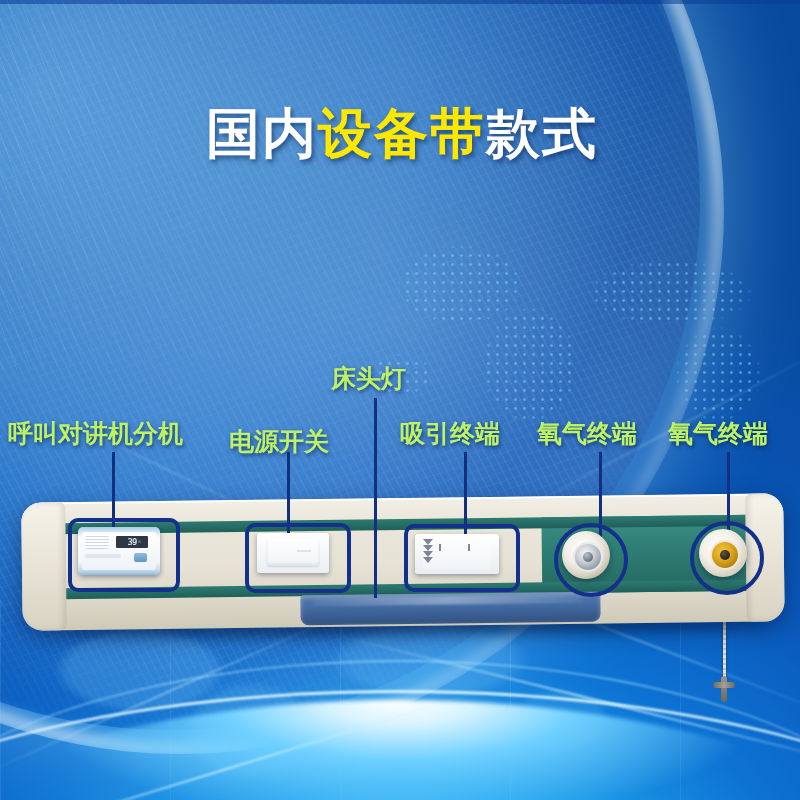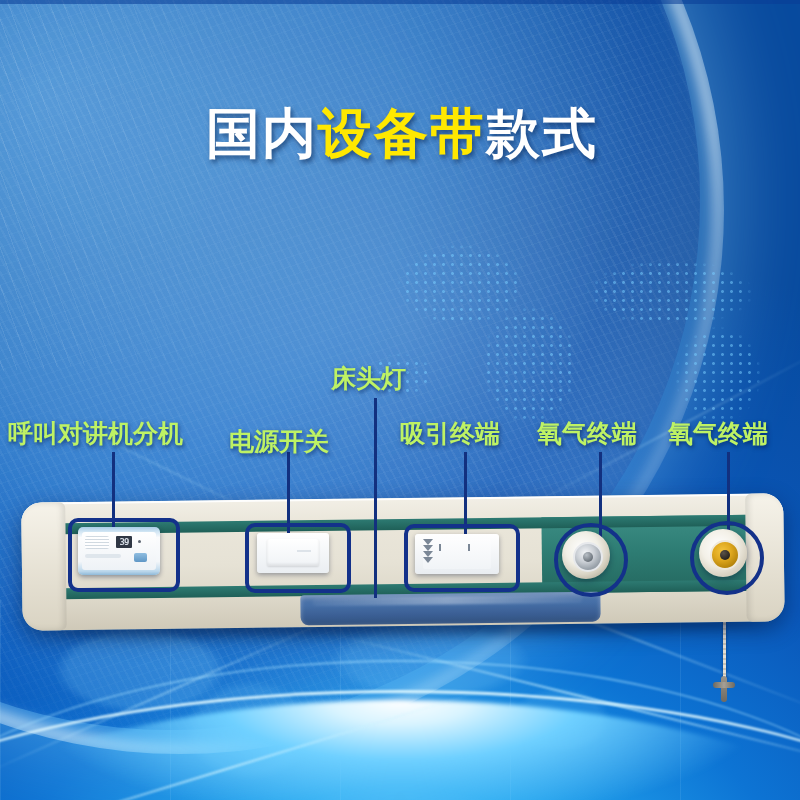--- a/index.html
+++ b/index.html
@@ -128,21 +128,21 @@
     background:rgba(3,25,70,.45);filter:blur(6px);}
 
   
   .intercom{position:absolute;left:78px;top:527px;width:82px;height:48px;border-radius:5px;
     background:linear-gradient(180deg,#a8cde8 0%,#cfe4f3 9%,#fbfcfd 22%,#f3f6f9 72%,#bcd8ec 92%,#8fb9d8 100%);
     box-shadow:0 2px 5px rgba(0,15,50,.4);z-index:6;}
   .ic-face{position:absolute;left:4px;top:5px;width:74px;height:38px;border-radius:3px;
     background:linear-gradient(180deg,#ffffff,#eef2f6);}
   .ic-grille{position:absolute;left:7px;top:9px;width:24px;height:13px;border-radius:2px;
     background:repeating-linear-gradient(0deg,#c9d3dc 0 1px,#ffffff 1px 3px);opacity:.85;}
-  .ic-screen{position:absolute;left:38px;top:9px;width:16px;height:12px;border-radius:1px;
+  .ic-screen{position:absolute;left:38px;top:9px;width:32px;height:12px;border-radius:1px;
     background:#2f3744;color:#d6dde6;font-size:9px;font-weight:bold;line-height:12px;text-align:center;
     font-family:"DejaVu Sans Mono",monospace;letter-spacing:-1px;}
   .ic-dot{position:absolute;left:60px;top:13px;width:3px;height:3px;border-radius:50%;background:#5d6672;}
   .ic-bar{position:absolute;left:7px;top:27px;width:36px;height:4px;border-radius:2px;background:#dfe6ec;}
   .ic-btn{position:absolute;left:56px;top:26px;width:13px;height:9px;border-radius:2px;
     background:linear-gradient(180deg,#8fbde0,#5f97c6);}
 
   
   .switchplate{position:absolute;left:257px;top:533px;width:72px;height:40px;border-radius:3px;
     background:linear-gradient(180deg,#ffffff,#eaeef2);box-shadow:0 2px 5px rgba(0,15,50,.35);z-index:6;}

